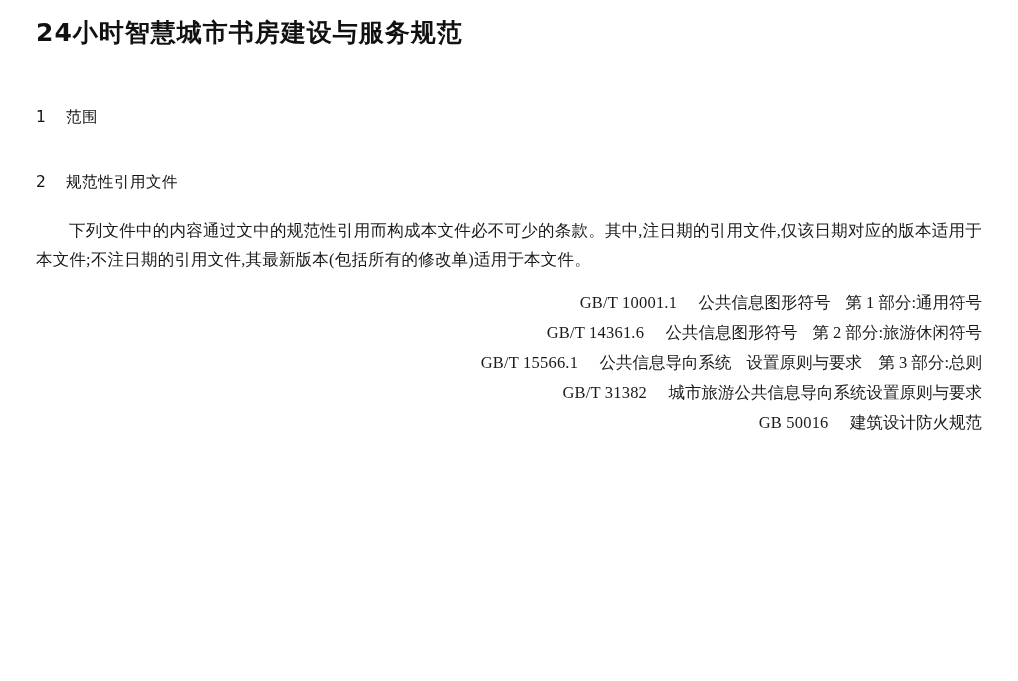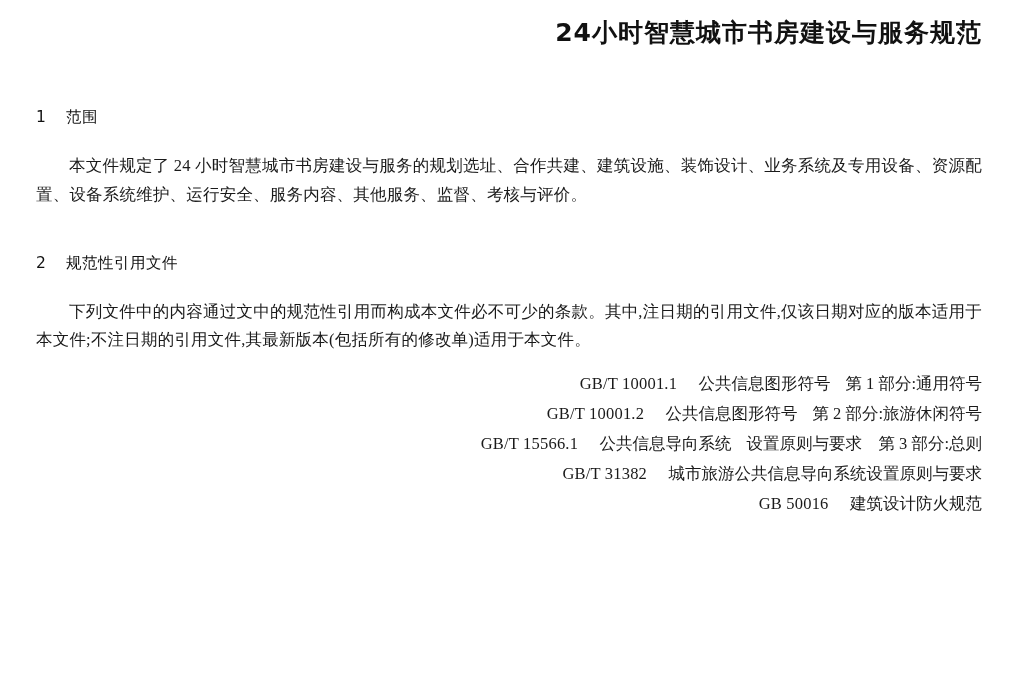--- a/index.html
+++ b/index.html
@@ -15,21 +15,21 @@
     overflow: hidden;
   }
   .page {
     position: relative;
     width: 1018px;
     height: 681px;
     box-sizing: border-box;
     padding: 0 36px;
   }
   .doc-title {
-    text-align: right;
+    text-align: left;
     font-family: "DejaVu Sans", "Liberation Sans", sans-serif;
     font-weight: bold;
     font-size: 25px;
     letter-spacing: 1px;
     margin-bottom: 0;
     line-height: 1.3;
     color: #111111;
   }
   .section-heading {
     font-family: "DejaVu Sans", "Liberation Sans", sans-serif;
@@ -81,37 +81,36 @@
 
 <div class="page">
 
   <h1 class="doc-title">24小时智慧城市书房建设与服务规范</h1>
 
   <h2 class="section-heading clause-1-heading">
     <span class="num">1</span><span>范围</span>
   </h2>
 
   <div class="para-block">
-    <p class="body-text indent">本文件规定了 24 小时智慧城市书房建设与服务的规划选址、合作共建、建筑设施、装饰设计、业务系统及专用设备、资源配置、设备系统维护、运行安全、服务内容、其他服务、监督、考核与评价。</p>
   </div>
 
   <h2 class="section-heading clause-2-heading">
     <span class="num">2</span><span>规范性引用文件</span>
   </h2>
 
   <div class="para-block">
     <p class="body-text indent">下列文件中的内容通过文中的规范性引用而构成本文件必不可少的条款。其中,注日期的引用文件,仅该日期对应的版本适用于本文件;不注日期的引用文件,其最新版本(包括所有的修改单)适用于本文件。</p>
   </div>
 
   <ul class="ref-list">
     <li>
       <span class="ref-code">GB/T 10001.1</span><span class="ref-gap"></span><span>公共信息图形符号</span><span class="ref-gap-sm"></span><span>第 1 部分:通用符号</span>
     </li>
     <li>
-      <span class="ref-code">GB/T 10001.2</span><span class="ref-gap"></span><span>公共信息图形符号</span><span class="ref-gap-sm"></span><span>第 2 部分:旅游休闲符号</span>
+      <span class="ref-code">GB/T 14361.6</span><span class="ref-gap"></span><span>公共信息图形符号</span><span class="ref-gap-sm"></span><span>第 2 部分:旅游休闲符号</span>
     </li>
     <li>
       <span class="ref-code">GB/T 15566.1</span><span class="ref-gap"></span><span>公共信息导向系统</span><span class="ref-gap-sm"></span><span>设置原则与要求　第 3 部分:总则</span>
     </li>
     <li>
       <span class="ref-code">GB/T 31382</span><span class="ref-gap"></span><span>城市旅游公共信息导向系统设置原则与要求</span>
     </li>
     <li>
       <span class="ref-code">GB 50016</span><span class="ref-gap"></span><span>建筑设计防火规范</span>
     </li>

